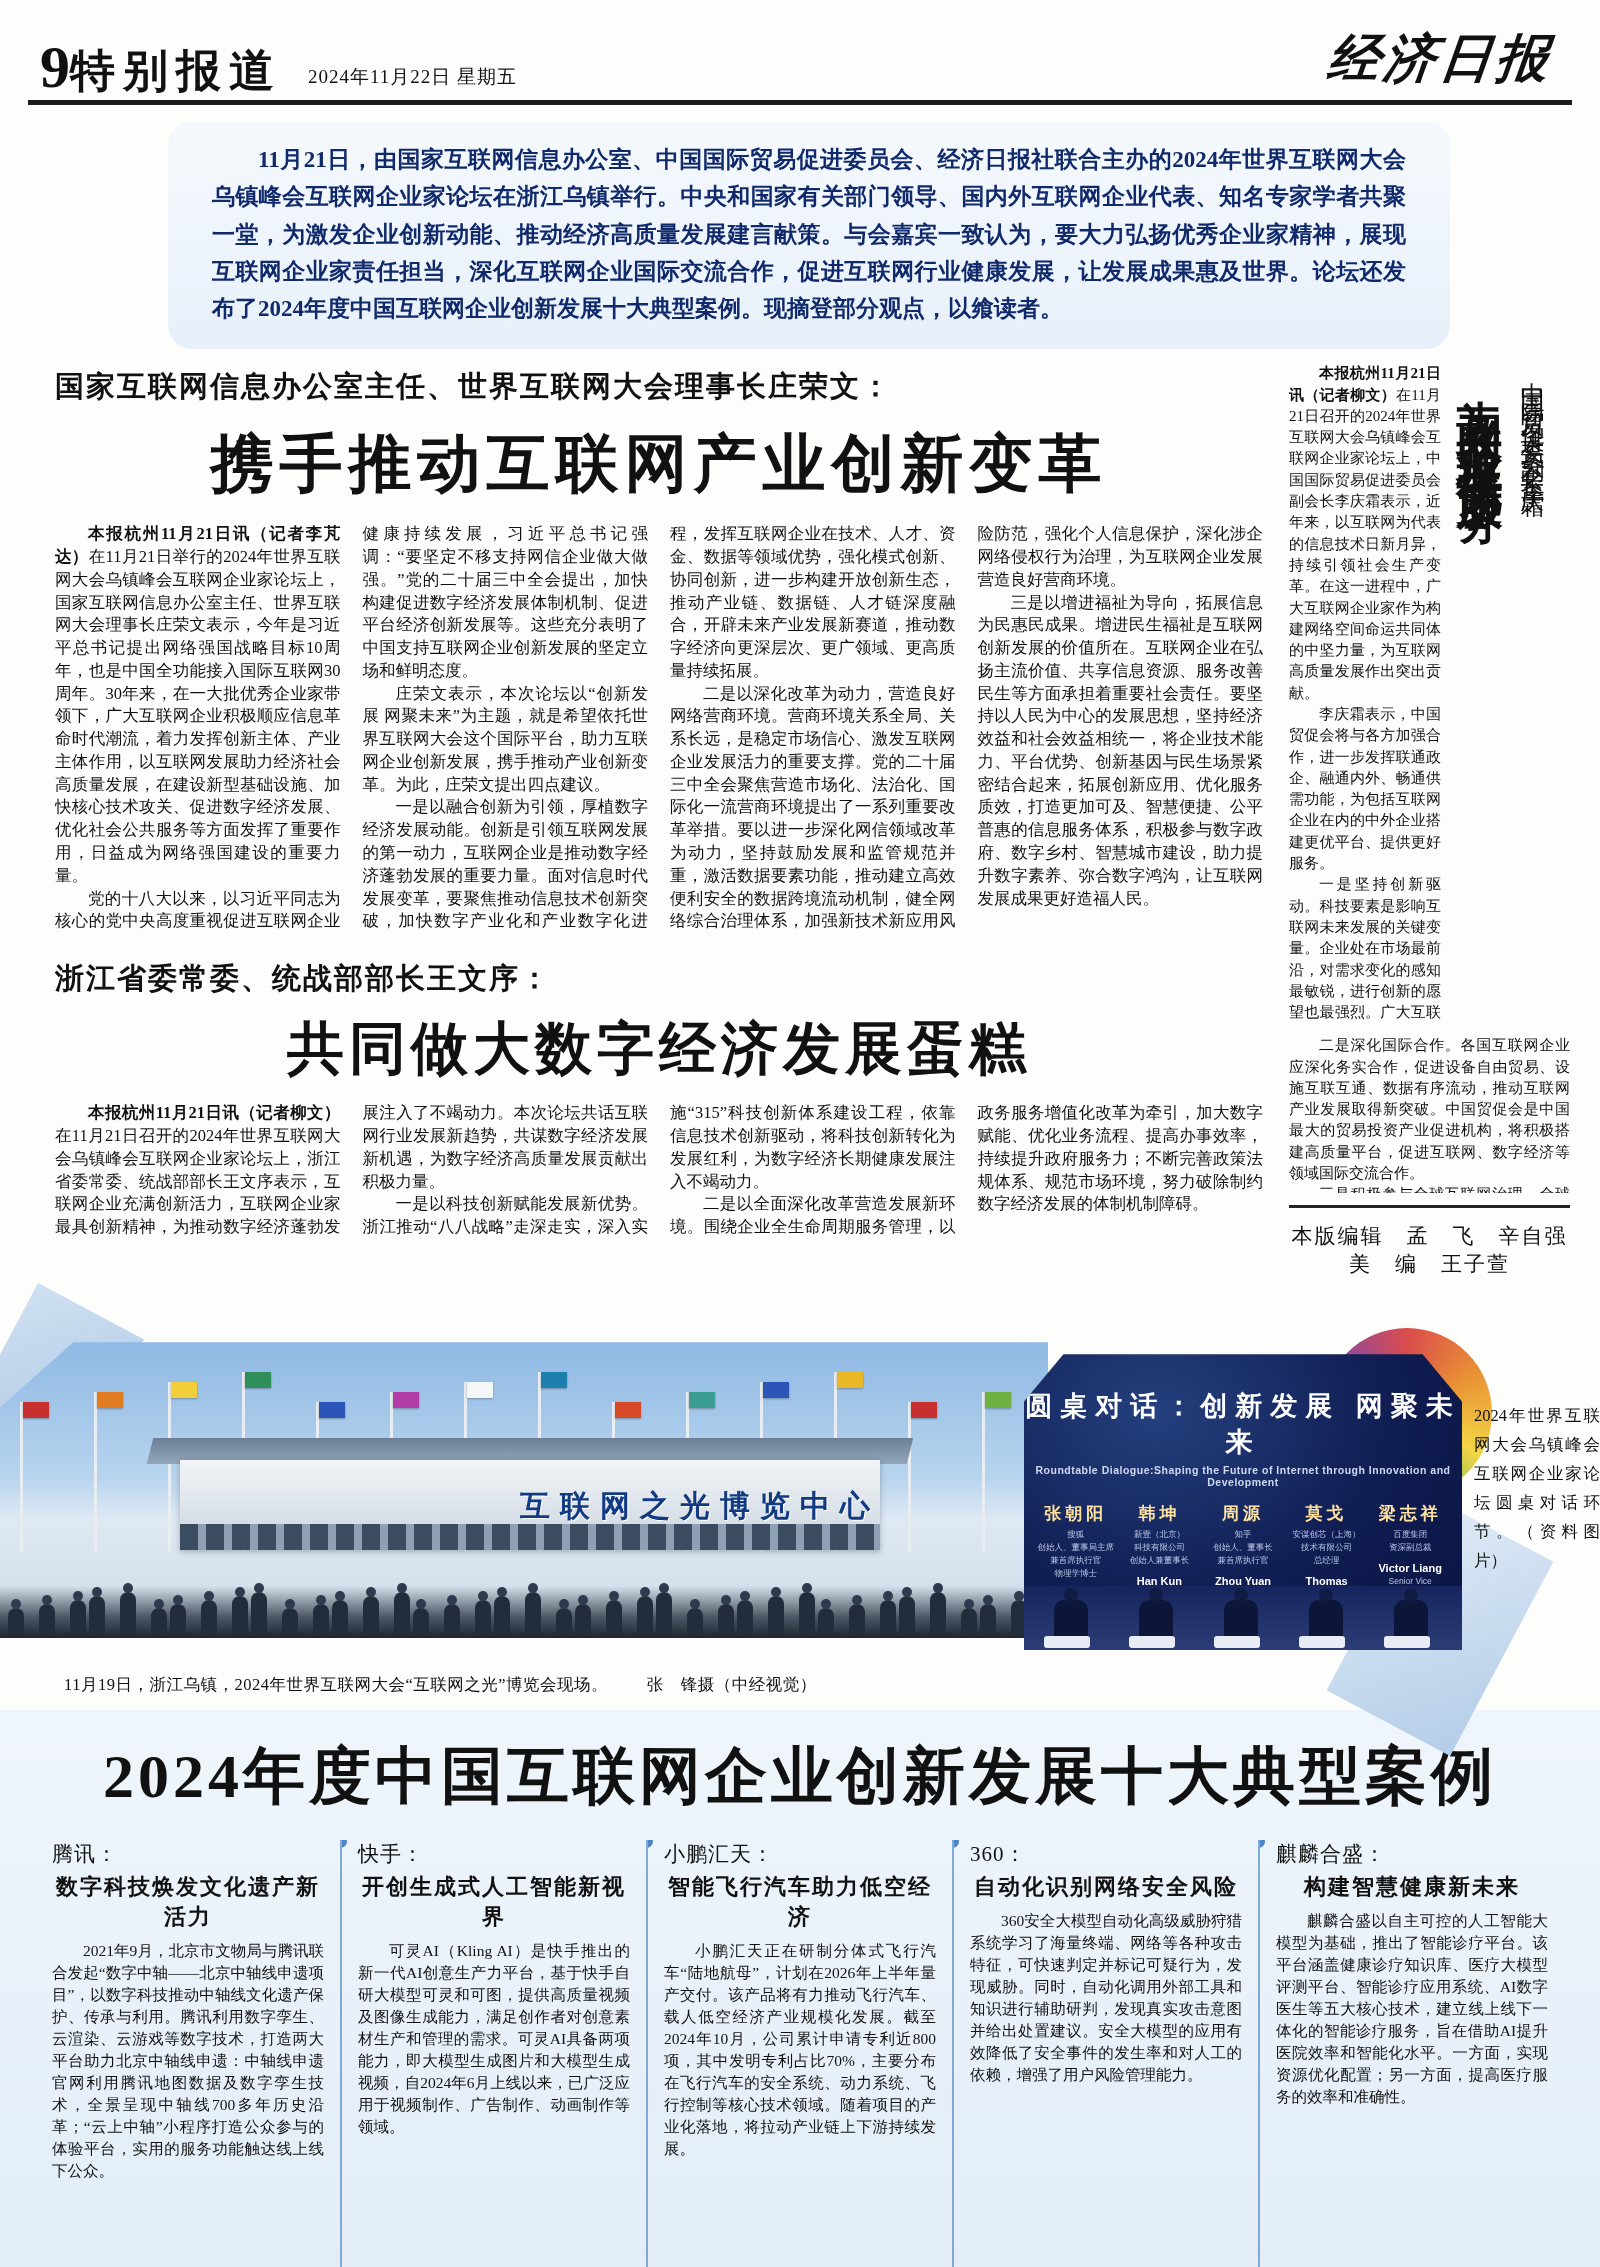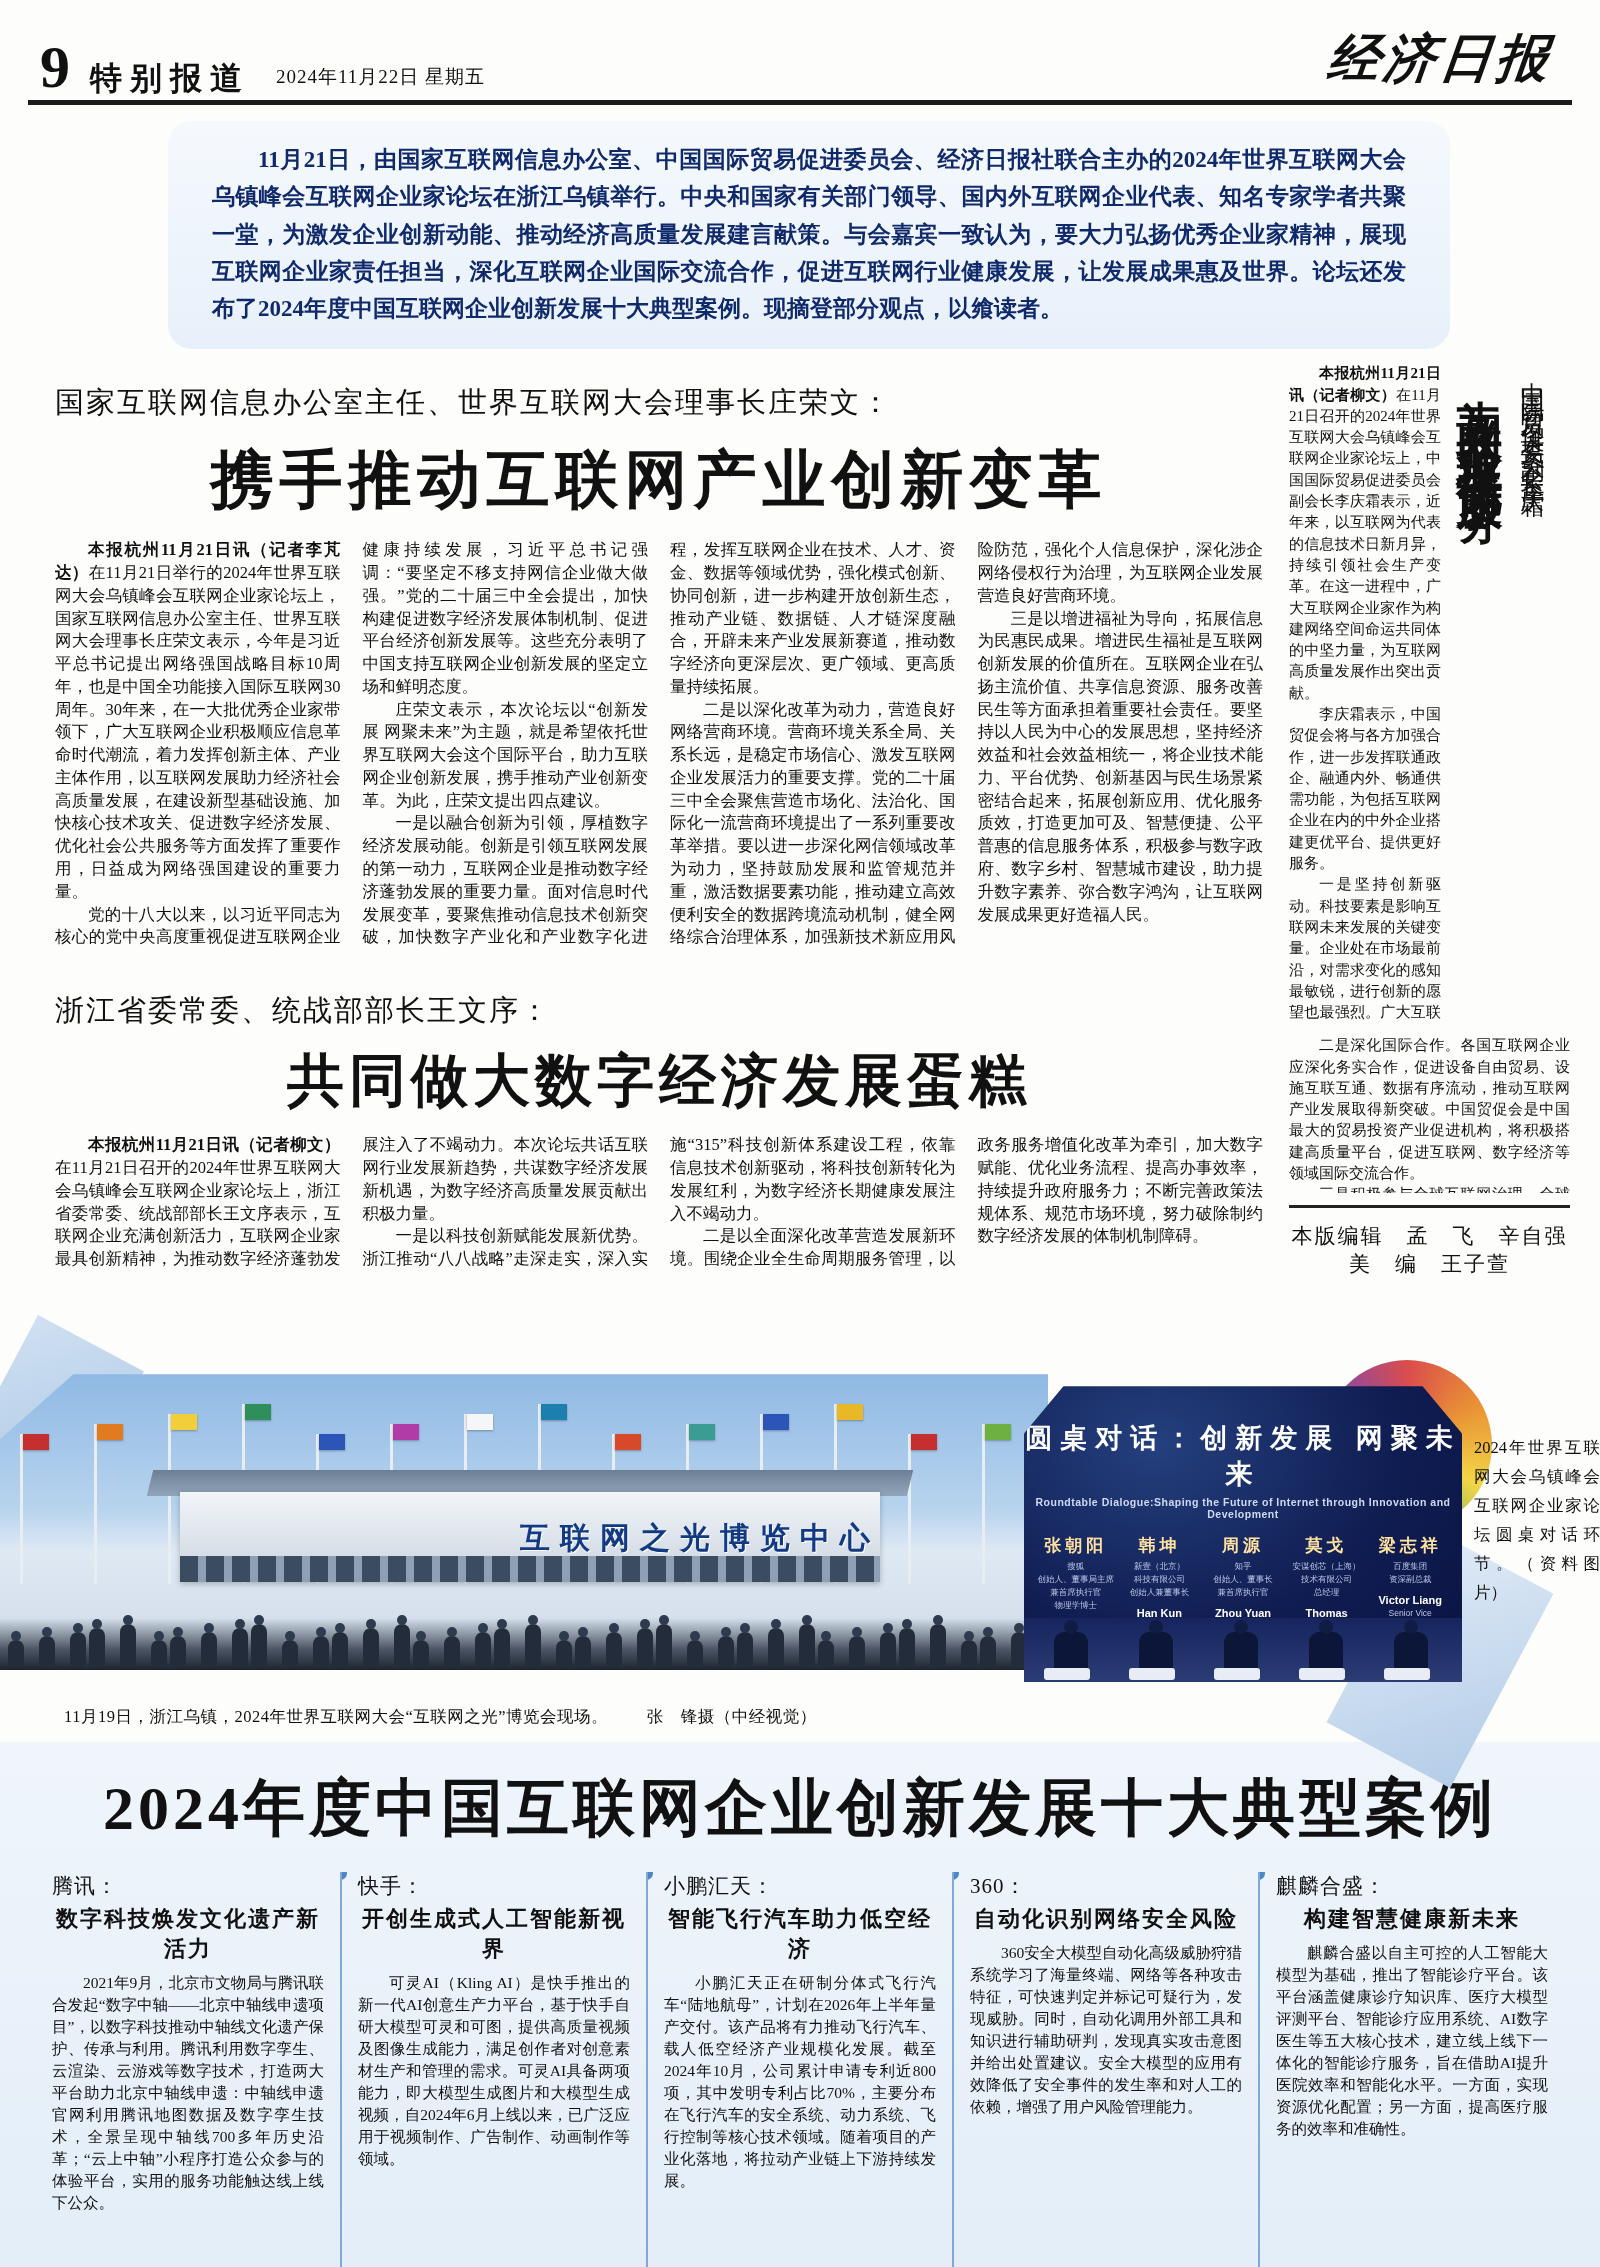--- a/index.html
+++ b/index.html
@@ -2,21 +2,21 @@
 <html><head>
 <meta charset="utf-8">
 <style>
   html,body{margin:0;padding:0;background:#e9e9e9;}
   .page{width:1600px;height:2267px;background:#fdfdfc;position:relative;overflow:hidden;
         font-family:"Liberation Serif","DejaVu Serif",serif;color:#111;}
 
   
   .hdr{height:86px;margin:0 28px;display:flex;align-items:flex-end;border-bottom:5px solid #1b1b1b;padding:8px 12px 6px;}
   .hdr-num{font-size:60px;font-weight:900;line-height:.9;}
-  .hdr-sec{font-size:32px;font-weight:900;letter-spacing:8px;margin-left:20px;line-height:1;}
+  .hdr-sec{font-size:45px;font-weight:900;letter-spacing:8px;line-height:1;}
   .hdr-date{font-size:19px;margin-left:26px;padding-bottom:4px;letter-spacing:1px;}
   .hdr-logo{margin-left:auto;font-size:52px;font-weight:900;font-style:italic;transform:skewX(-6deg);letter-spacing:4px;padding-right:8px;}
 
   
   .banner{margin:8px 34px 0;height:192px;position:relative;overflow:hidden;
     background:linear-gradient(100deg,#e9eff8 0%,#b6cbe9 16%,#87abd9 42%,#9dbce2 58%,#d3e0f1 76%,#8fb2dc 100%);}
   .deco{position:absolute;border:1px solid rgba(255,255,255,.65);background:rgba(255,255,255,.18);}
   .deco.d1{left:-40px;top:20px;width:220px;height:260px;transform:rotate(18deg) skewX(-12deg);}
   .deco.d2{left:60px;top:-60px;width:160px;height:300px;transform:rotate(-22deg);background:rgba(255,255,255,.10);}
   .deco.d3{right:-30px;top:-40px;width:260px;height:280px;transform:rotate(24deg) skewX(10deg);background:rgba(90,125,185,.25);}
@@ -28,21 +28,21 @@
   
   .intro{margin:16px 150px 0 168px;background:linear-gradient(#f5f9fd,#e7f0fa);border-radius:24px;
     padding:20px 44px 22px;font-size:23px;line-height:1.62;color:#10296b;font-weight:bold;}
   .intro p{margin:0;text-indent:2em;text-align:justify;}
 
   
   .main{display:flex;margin:14px 30px 0 55px;gap:26px;}
   .leftcol{width:1208px;flex:none;}
   .rightcol{flex:1;min-width:0;}
 
-  .kicker{font-size:29px;letter-spacing:2px;margin:20px 0 0;font-weight:normal;}
+  .kicker{font-size:29px;letter-spacing:2px;margin:4px 0 0;font-weight:bold;}
   .headline-1{text-align:center;font-size:63px;font-weight:900;letter-spacing:6px;margin:14px 0 16px;}
   .headline-2{text-align:center;font-size:57px;font-weight:900;letter-spacing:5px;margin:12px 0 14px;}
   .cols4{column-count:4;column-gap:22px;font-size:16.5px;line-height:1.38;text-align:justify;overflow:hidden;}
   .cols4 p{margin:0;text-indent:2em;}
   .body1{height:432px;}
   .body2{height:218px;}
 
   
   .r-art{display:flex;height:662px;overflow:hidden;}
   .r-body{width:152px;flex:none;font-size:15px;line-height:1.42;text-align:justify;overflow:hidden;}

